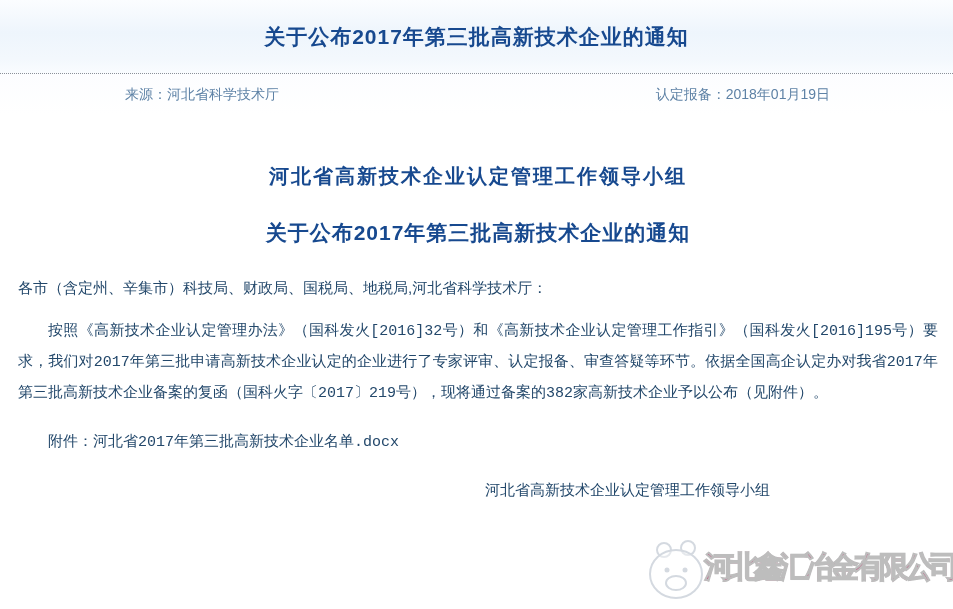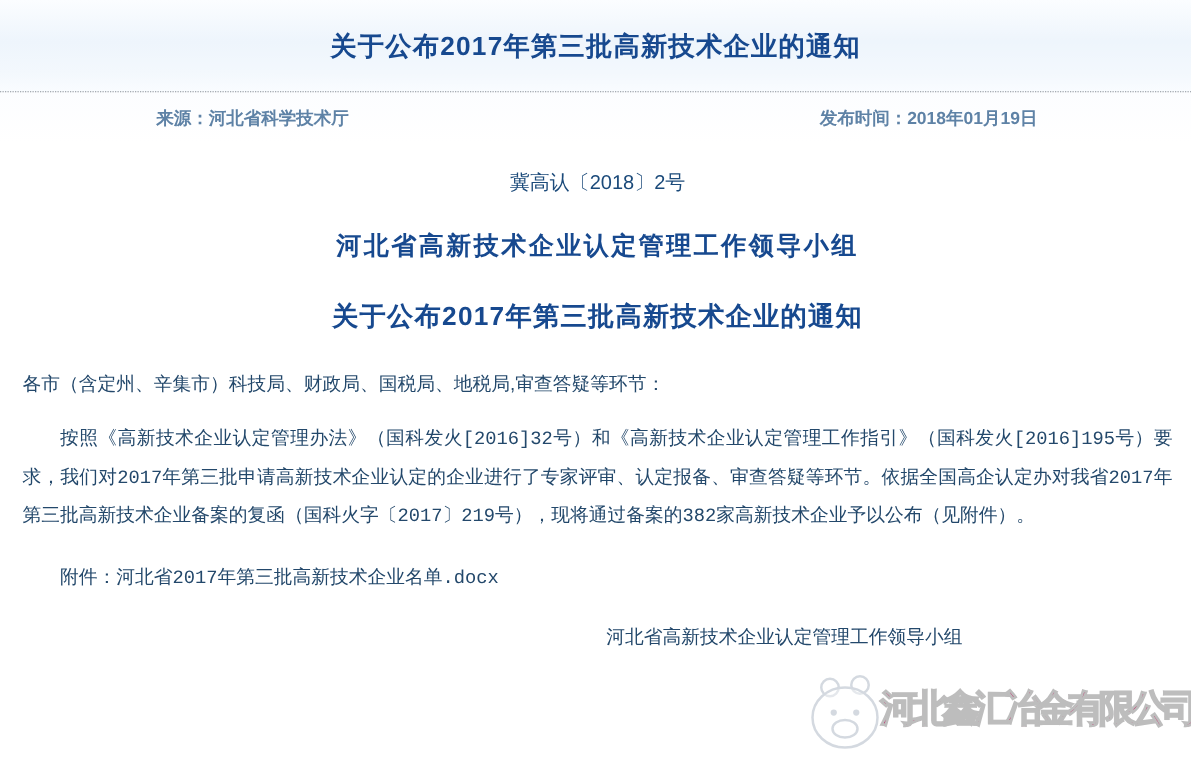--- a/index.html
+++ b/index.html
@@ -22,21 +22,21 @@
   }
   .article-header h1 {
     font-size: 21px; font-weight: bold; color: #17498f;
     letter-spacing: 1px;
   }
   
   .meta-row {
     height: 41px;
     background: linear-gradient(180deg, #fcfdff 0%, #ffffff 100%);
     display: flex; align-items: center;
-    font-size: 14px; color: #5e82a6; font-weight: bold;
+    font-size: 14px; color: #5e82a6;
   }
   .meta-source { margin-left: 125px; }
   .meta-publish { margin-left: auto; margin-right: 123px; }
   
   .notice-body {
     padding: 22px 15px 0 18px;
     color: #23486b;
     font-size: 15px;
   }
   .doc-number {
@@ -87,31 +87,30 @@
 <body>
 
 <div class="page">
 
   <header class="article-header">
     <h1>关于公布2017年第三批高新技术企业的通知</h1>
   </header>
 
   <div class="meta-row">
     <span class="meta-source">来源：河北省科学技术厅</span>
-    <span class="meta-publish">发布时间：2018年01月19日</span>
+    <span class="meta-publish">认定报备：2018年01月19日</span>
   </div>
 
   <main class="notice-body">
-    <p class="doc-number">冀高认〔2018〕2号</p>
 
     <h2 class="heading-org">河北省高新技术企业认定管理工作领导小组</h2>
 
     <h2 class="heading-title">关于公布2017年第三批高新技术企业的通知</h2>
 
-    <p class="salutation">各市（含定州、辛集市）科技局、财政局、国税局、地税局,审查答疑等环节：</p>
+    <p class="salutation">各市（含定州、辛集市）科技局、财政局、国税局、地税局,河北省科学技术厅：</p>
 
     <p class="body-para">按照《高新技术企业认定管理办法》（国科发火[2016]32号）和《高新技术企业认定管理工作指引》（国科发火[2016]195号）要求，我们对2017年第三批申请高新技术企业认定的企业进行了专家评审、认定报备、审查答疑等环节。依据全国高企认定办对我省2017年第三批高新技术企业备案的复函（国科火字〔2017〕219号），现将通过备案的382家高新技术企业予以公布（见附件）。</p>
 
 
     <p class="attachment-line">附件：河北省2017年第三批高新技术企业名单.docx</p>
 
     <div class="signature-block">
       <p class="signature-line">河北省高新技术企业认定管理工作领导小组</p>
 
     </div>

